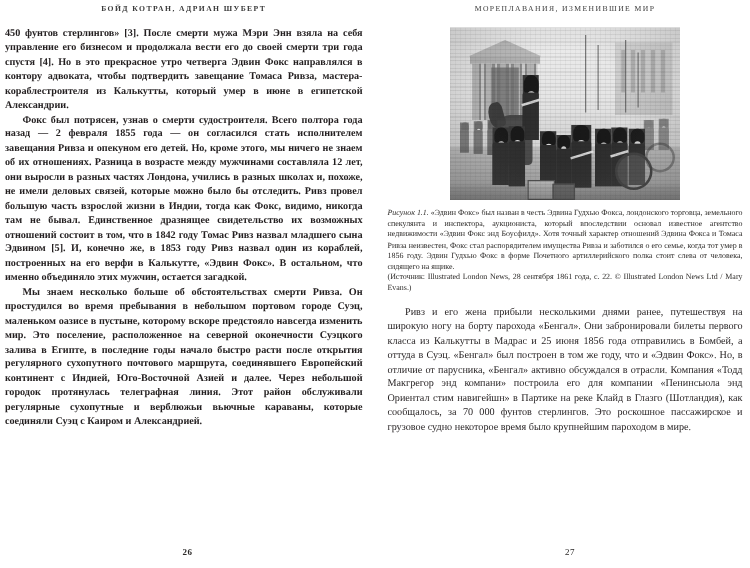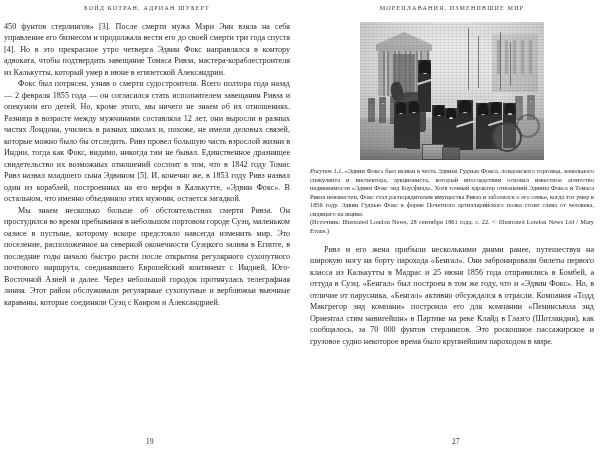--- a/index.html
+++ b/index.html
@@ -19,21 +19,21 @@
     width: 600px;
     height: 454px;
     display: flex;
   }
   .page {
     position: relative;
     width: 300px;
     height: 454px;
     box-sizing: border-box;
   }
-  .page-left  { padding: 0 10px 0 4px; }
+  .page-left  { padding: 0 10px 0 4px; font-weight: bold; }
   .page-right { padding: 0 6px 0 10px; }
 
   .running-head {
     text-align: center;
     font-size: 6.1px;
     letter-spacing: 1.15px;
     color: #3a3a3a;
     text-transform: uppercase;
     padding-top: 3px;
     height: 13px;
@@ -235,21 +235,21 @@
   <div class="page page-left">
 
     <div class="running-head">БОЙД КОТРАН, АДРИАН ШУБЕРТ</div>
 
     <div class="col">
       <p class="noindent">450 фунтов стерлингов» [3]. После смерти мужа Мэри Энн взяла на себя управление его бизнесом и продолжала вести его до своей смерти три года спустя [4]. Но в это прекрасное утро четверга Эдвин Фокс направлялся в контору адвоката, чтобы подтвердить завещание Томаса Ривза, мастера-кораблестроителя из Калькутты, который умер в июне в египетской Александрии.</p>
       <p>Фокс был потрясен, узнав о смерти судостроителя. Всего полтора года назад — 2 февраля 1855 года — он согласился стать исполнителем завещания Ривза и опекуном его детей. Но, кроме этого, мы ничего не знаем об их отношениях. Разница в возрасте между мужчинами составляла 12 лет, они выросли в разных частях Лондона, учились в разных школах и, похоже, не имели деловых связей, которые можно было бы отследить. Ривз провел большую часть взрослой жизни в Индии, тогда как Фокс, видимо, никогда там не бывал. Единственное дразнящее свидетельство их возможных отношений состоит в том, что в 1842 году Томас Ривз назвал младшего сына Эдвином [5]. И, конечно же, в 1853 году Ривз назвал один из кораблей, построенных на его верфи в Калькутте, «Эдвин Фокс». В остальном, что именно объединяло этих мужчин, остается загадкой.</p>
       <p>Мы знаем несколько больше об обстоятельствах смерти Ривза. Он простудился во время пребывания в небольшом портовом городе Суэц, маленьком оазисе в пустыне, которому вскоре предстояло навсегда изменить мир. Это поселение, расположенное на северной оконечности Суэцкого залива в Египте, в последние годы начало быстро расти после открытия регулярного сухопутного почтового маршрута, соединявшего Европейский континент с Индией, Юго-Восточной Азией и далее. Через небольшой городок протянулась телеграфная линия. Этот район обслуживали регулярные сухопутные и верблюжьи вьючные караваны, которые соединяли Суэц с Каиром и Александрией.</p>
     </div>
 
-    <div class="folio">19</div>
+    <div class="folio">26</div>
   </div>
 
   <div class="page page-right">
 
     <div class="running-head">МОРЕПЛАВАНИЯ, ИЗМЕНИВШИЕ МИР</div>
 
     <div class="figure">
       <div class="fig-frame">
         <div class="fig-sky"></div>
         <div class="fig-ground"></div>

